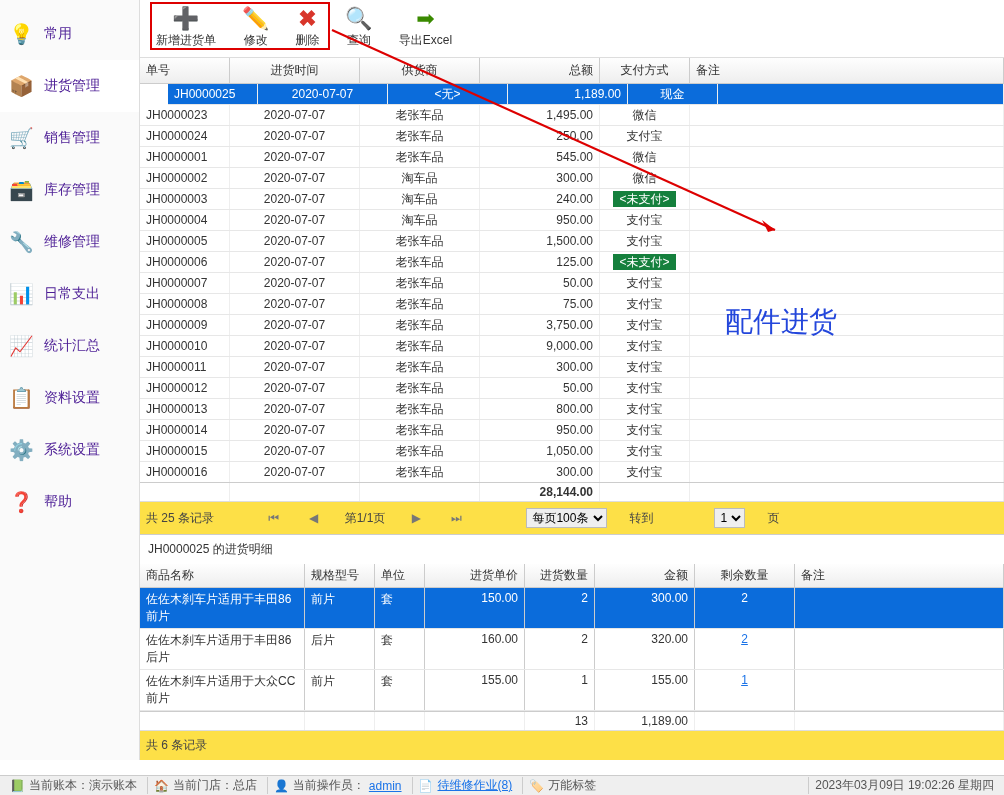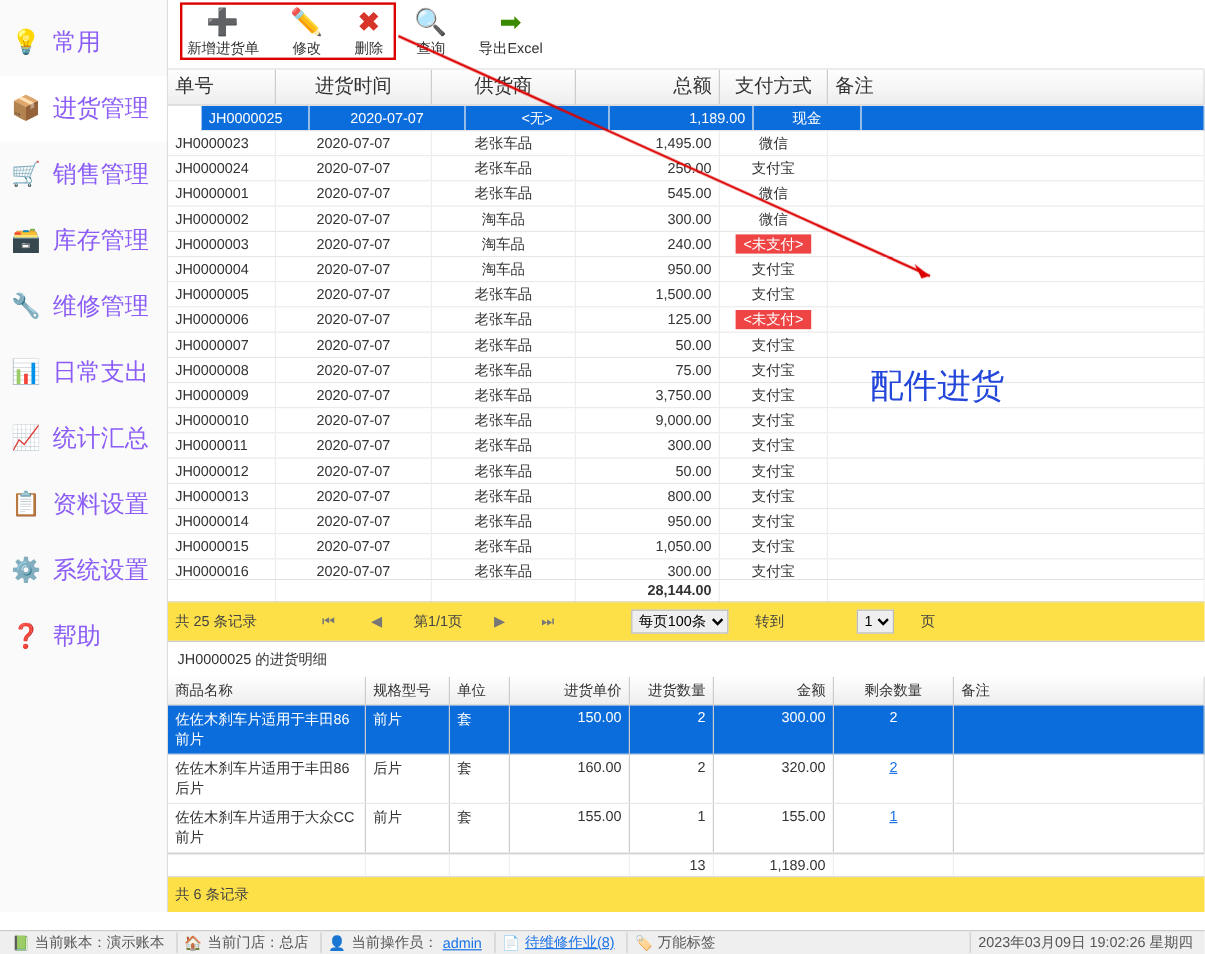--- a/index.html
+++ b/index.html
@@ -2,44 +2,44 @@
 <html><head>
   <meta charset="utf-8">
   <style>
     * { box-sizing: border-box; margin: 0; padding: 0; }
     body { width: 1004px; height: 795px; font-family: "Microsoft YaHei", Arial, sans-serif; font-size: 12px; background: #fff; position: relative; overflow: hidden; color: #333; }
     .container { display: flex; height: 760px; }
     .sidebar { width: 140px; background: #fafafa; border-right: 1px solid #ddd; padding-top: 8px; }
     .side-item { display: flex; align-items: center; padding: 14px 10px; cursor: pointer; }
     .side-item.active { background: #fff; }
     .side-icon { width: 24px; height: 24px; margin-right: 10px; display: flex; align-items: center; justify-content: center; font-size: 20px; }
-    .side-label { font-size: 20px; color: #8b5cf6; }
+    .side-label { font-size: 14px; color: #4c1d95; }
 
     .main { flex: 1; display: flex; flex-direction: column; overflow: hidden; position: relative; }
     .toolbar { display: flex; gap: 18px; padding: 6px 12px; border-bottom: 1px solid #ddd; }
     .tb-btn { display: flex; flex-direction: column; align-items: center; cursor: pointer; padding: 2px 4px; }
     .tb-icon { font-size: 22px; line-height: 1; }
     .tb-label { font-size: 12px; margin-top: 2px; color: #333; }
     .redbox { position: absolute; border: 2px solid #d00; pointer-events: none; }
 
     .grid { flex: 1; display: flex; flex-direction: column; overflow: hidden; }
-    .ghead { display: flex; background: linear-gradient(#fefefe,#eee); border-bottom: 1px solid #ccc; font-size: 16px; color: #333; }
+    .ghead { display: flex; background: linear-gradient(#fefefe,#eee); border-bottom: 1px solid #ccc; font-size: 12px; color: #333; }
     .ghead .c { border-right: 1px solid #ccc; padding: 4px 6px; font-weight: normal; }
     .c.order { width: 90px; }
     .c.date { width: 130px; text-align: center; }
     .c.supp { width: 120px; text-align: center; }
     .c.amt { width: 120px; text-align: right; }
     .c.pay { width: 90px; text-align: center; }
     .c.note { flex: 1; }
 
     .gbody { overflow-y: auto; flex: 1; }
     .row { display: flex; border-bottom: 1px solid #e7e7e7; background: #fff; }
     .row .c { padding: 2px 6px; border-right: 1px solid #eee; height: 20px; line-height: 16px; }
     .row.sel { background: #0b6cdb; color: #fff; margin-left: 28px; }
-    .badge { background: #ef4444; color: #fff; padding: 0 6px; display: inline-block; }
+    .badge { background: #15803d; color: #fff; padding: 0 6px; display: inline-block; }
 
     .gfoot { border-top: 1px solid #ccc; display: flex; font-weight: bold; }
     .gfoot .c { padding: 2px 6px; border-right: 1px solid #eee; }
 
     .pager { border-top: 1px solid #ddd; padding: 6px; font-size: 12px; color: #444; display: flex; align-items: center; gap: 22px; background: #fde047; }
     .pager .pg-btn { width: 18px; height: 18px; display: inline-flex; align-items: center; justify-content: center; cursor: pointer; color: #777; }
     .pager select, .pager input { font-size: 12px; border: 1px solid #bbb; padding: 1px; margin-left: 39px; }
 
     .detail-title { padding: 6px 8px; font-size: 12px; color: #333; border-top: 1px solid #ccc; }
     .dhead { display: flex; background: linear-gradient(#fefefe,#eee); border-bottom: 1px solid #ccc; }

